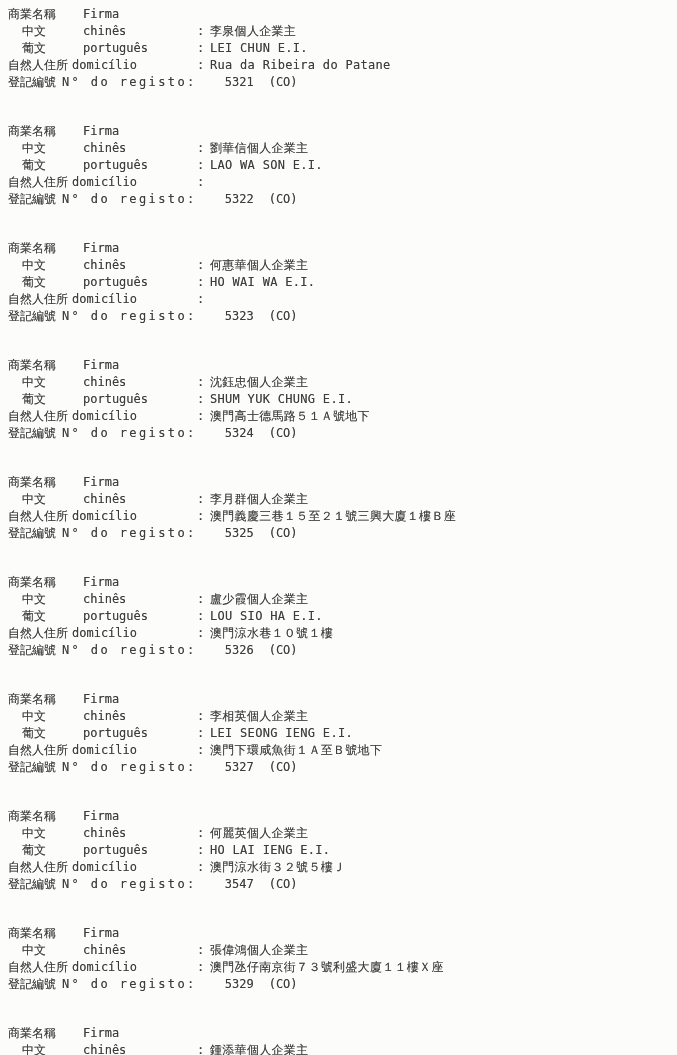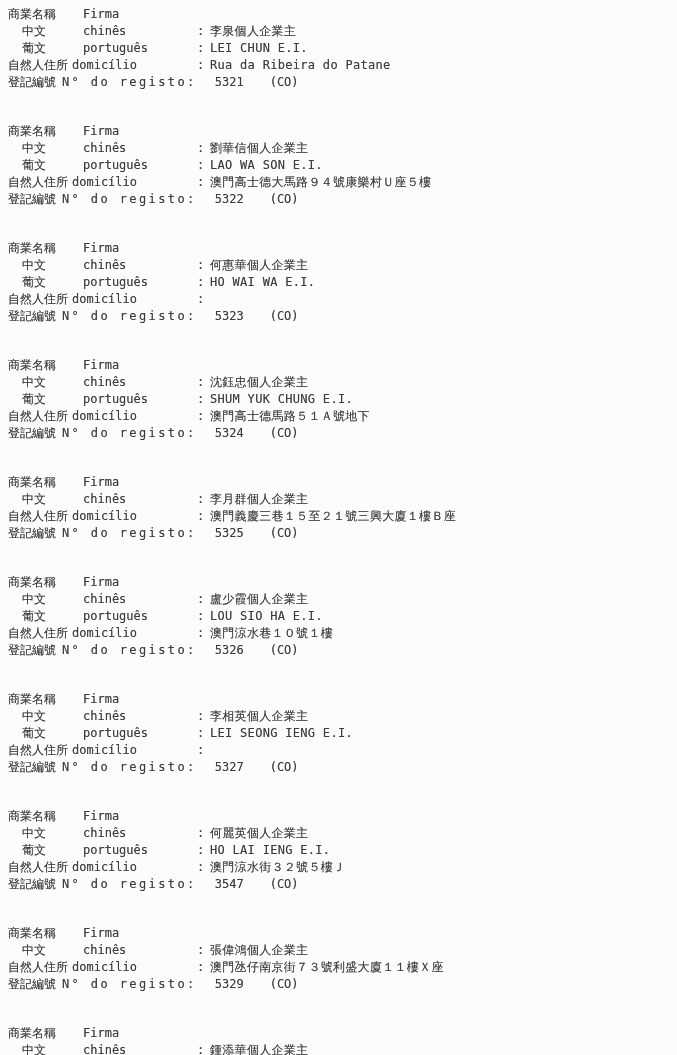--- a/index.html
+++ b/index.html
@@ -17,22 +17,22 @@
   .c1{flex:0 0 75px;}
   .row.sub{padding-left:14px;}
   .row.sub .c1{flex:0 0 61px;}
   .row.dom .c1{flex:0 0 64px;}
   .c2{flex:0 0 114px;}
   .row.dom .c2{flex:0 0 125px;}
   .colon{flex:0 0 13px;}
   .val{letter-spacing:0.3px;}
   .row.reg .c1{flex:0 0 54px;font-family:Liberation Mono, monospace;}
   .reg-pt{letter-spacing:2.4px;}
-  .reg-num{margin-left:18px;text-align:right;}
-  .reg-mark{margin-left:26px;}
+  .reg-num{margin-left:28px;text-align:right;}
+  .reg-mark{margin-left:15px;}
 </style>
 </head>
 <body>
 
 <div class="page">
   <div id="entries">
   <section class="entry">
 
     <div class="row">
       <span class="c1">商業名稱</span>
@@ -87,21 +87,20 @@
       <span class="c1">葡文</span>
       <span class="c2">português</span>
       <span class="colon">:</span>
       <span class="val">LAO WA SON E.I.</span>
     </div>
 
     <div class="row dom">
       <span class="c1">自然人住所</span>
       <span class="c2">domicílio</span>
       <span class="colon">:</span>
-      <span class="val">澳門高士德大馬路９４號康樂村Ｕ座５樓</span>
     </div>
 
     <div class="row reg">
       <span class="c1">登記編號</span>
       <span class="reg-pt">N° do registo:</span>
       <span class="reg-num">5322</span>
       <span class="reg-mark">(CO)</span>
     </div>
 
   </section>
@@ -264,20 +263,21 @@
       <span class="c1">葡文</span>
       <span class="c2">português</span>
       <span class="colon">:</span>
       <span class="val">LEI SEONG IENG E.I.</span>
     </div>
 
     <div class="row dom">
       <span class="c1">自然人住所</span>
       <span class="c2">domicílio</span>
       <span class="colon">:</span>
+      <span class="val">澳門下環咸魚街１Ａ至Ｂ號地下</span>
     </div>
 
     <div class="row reg">
       <span class="c1">登記編號</span>
       <span class="reg-pt">N° do registo:</span>
       <span class="reg-num">5327</span>
       <span class="reg-mark">(CO)</span>
     </div>
 
   </section>

